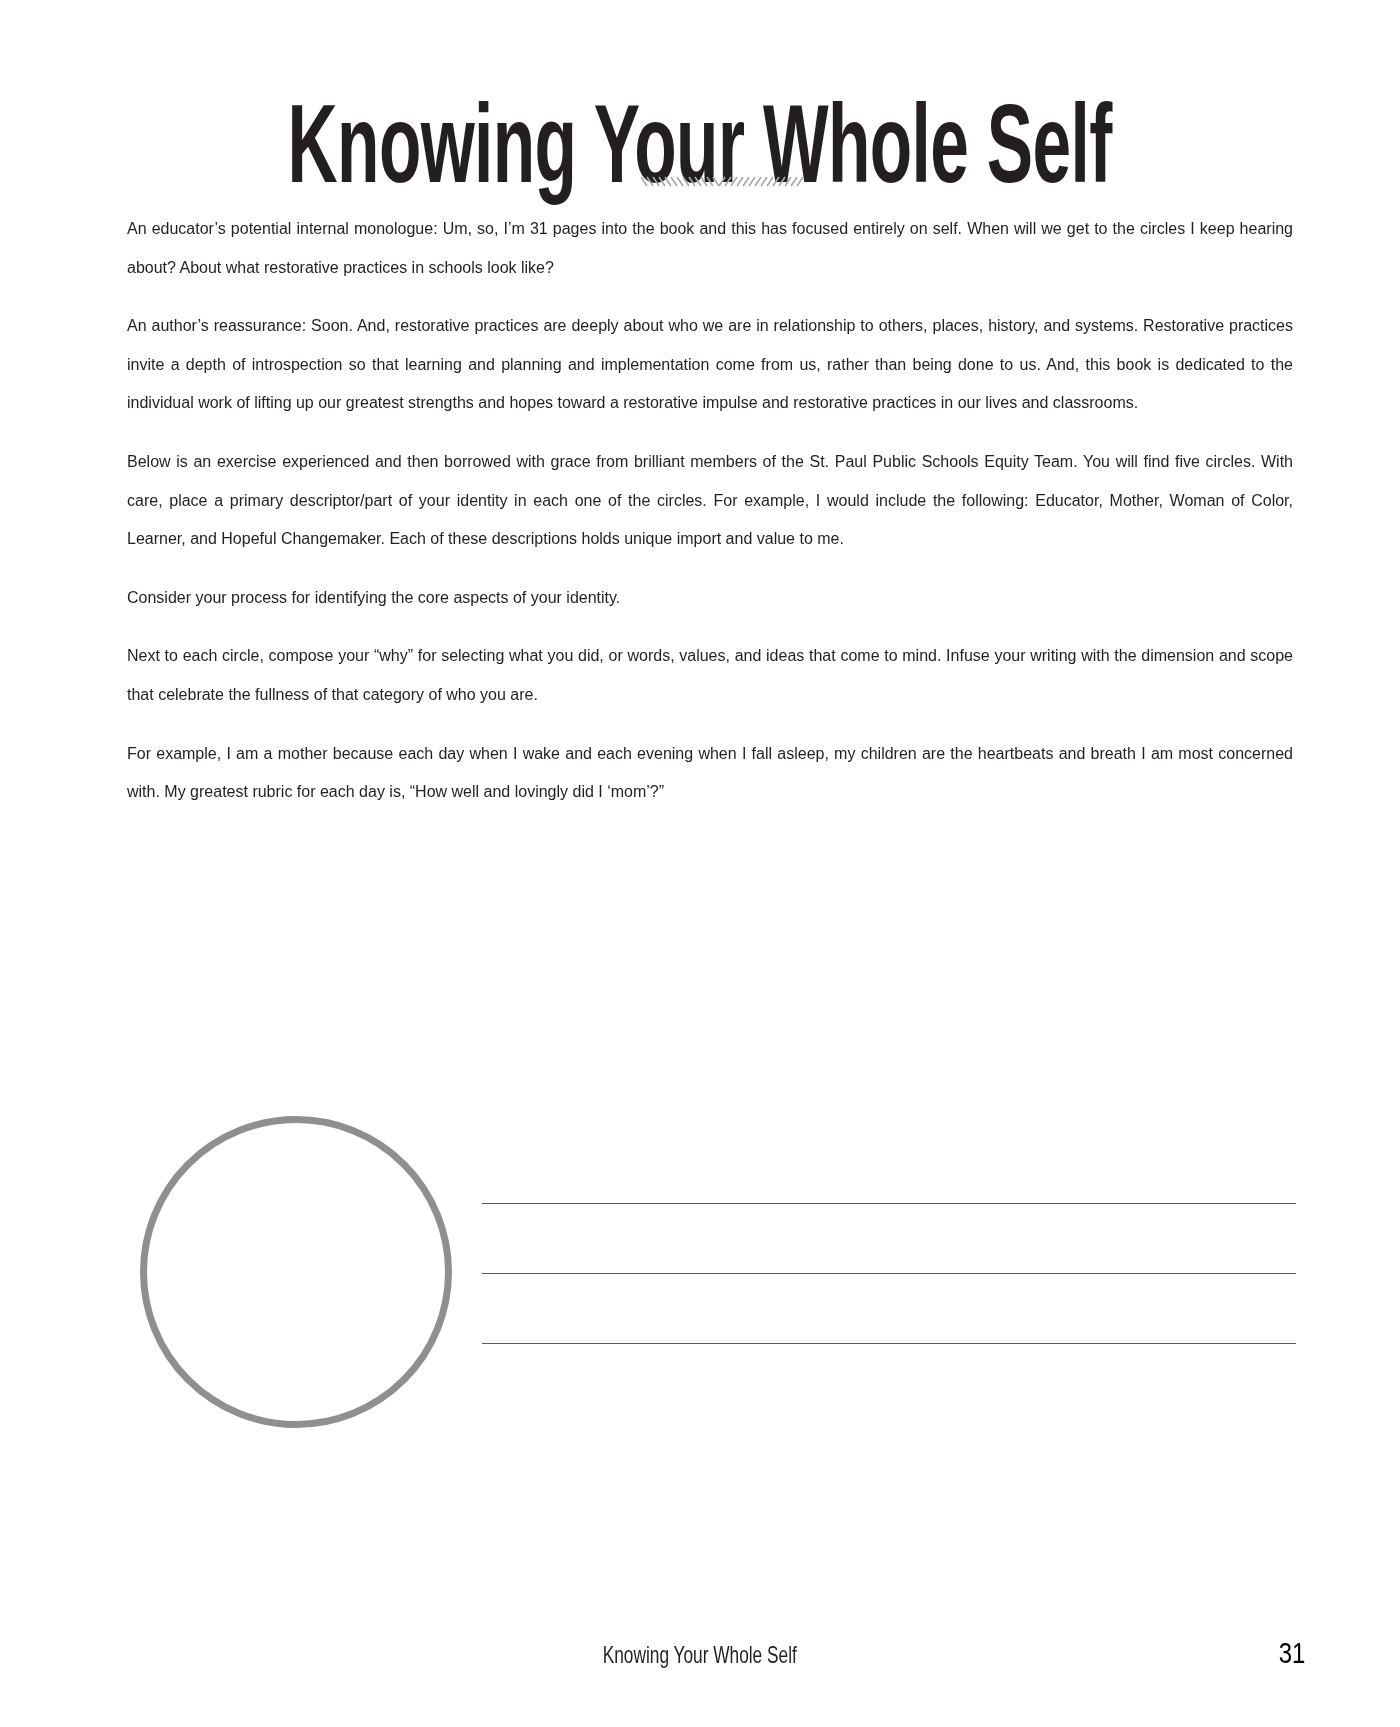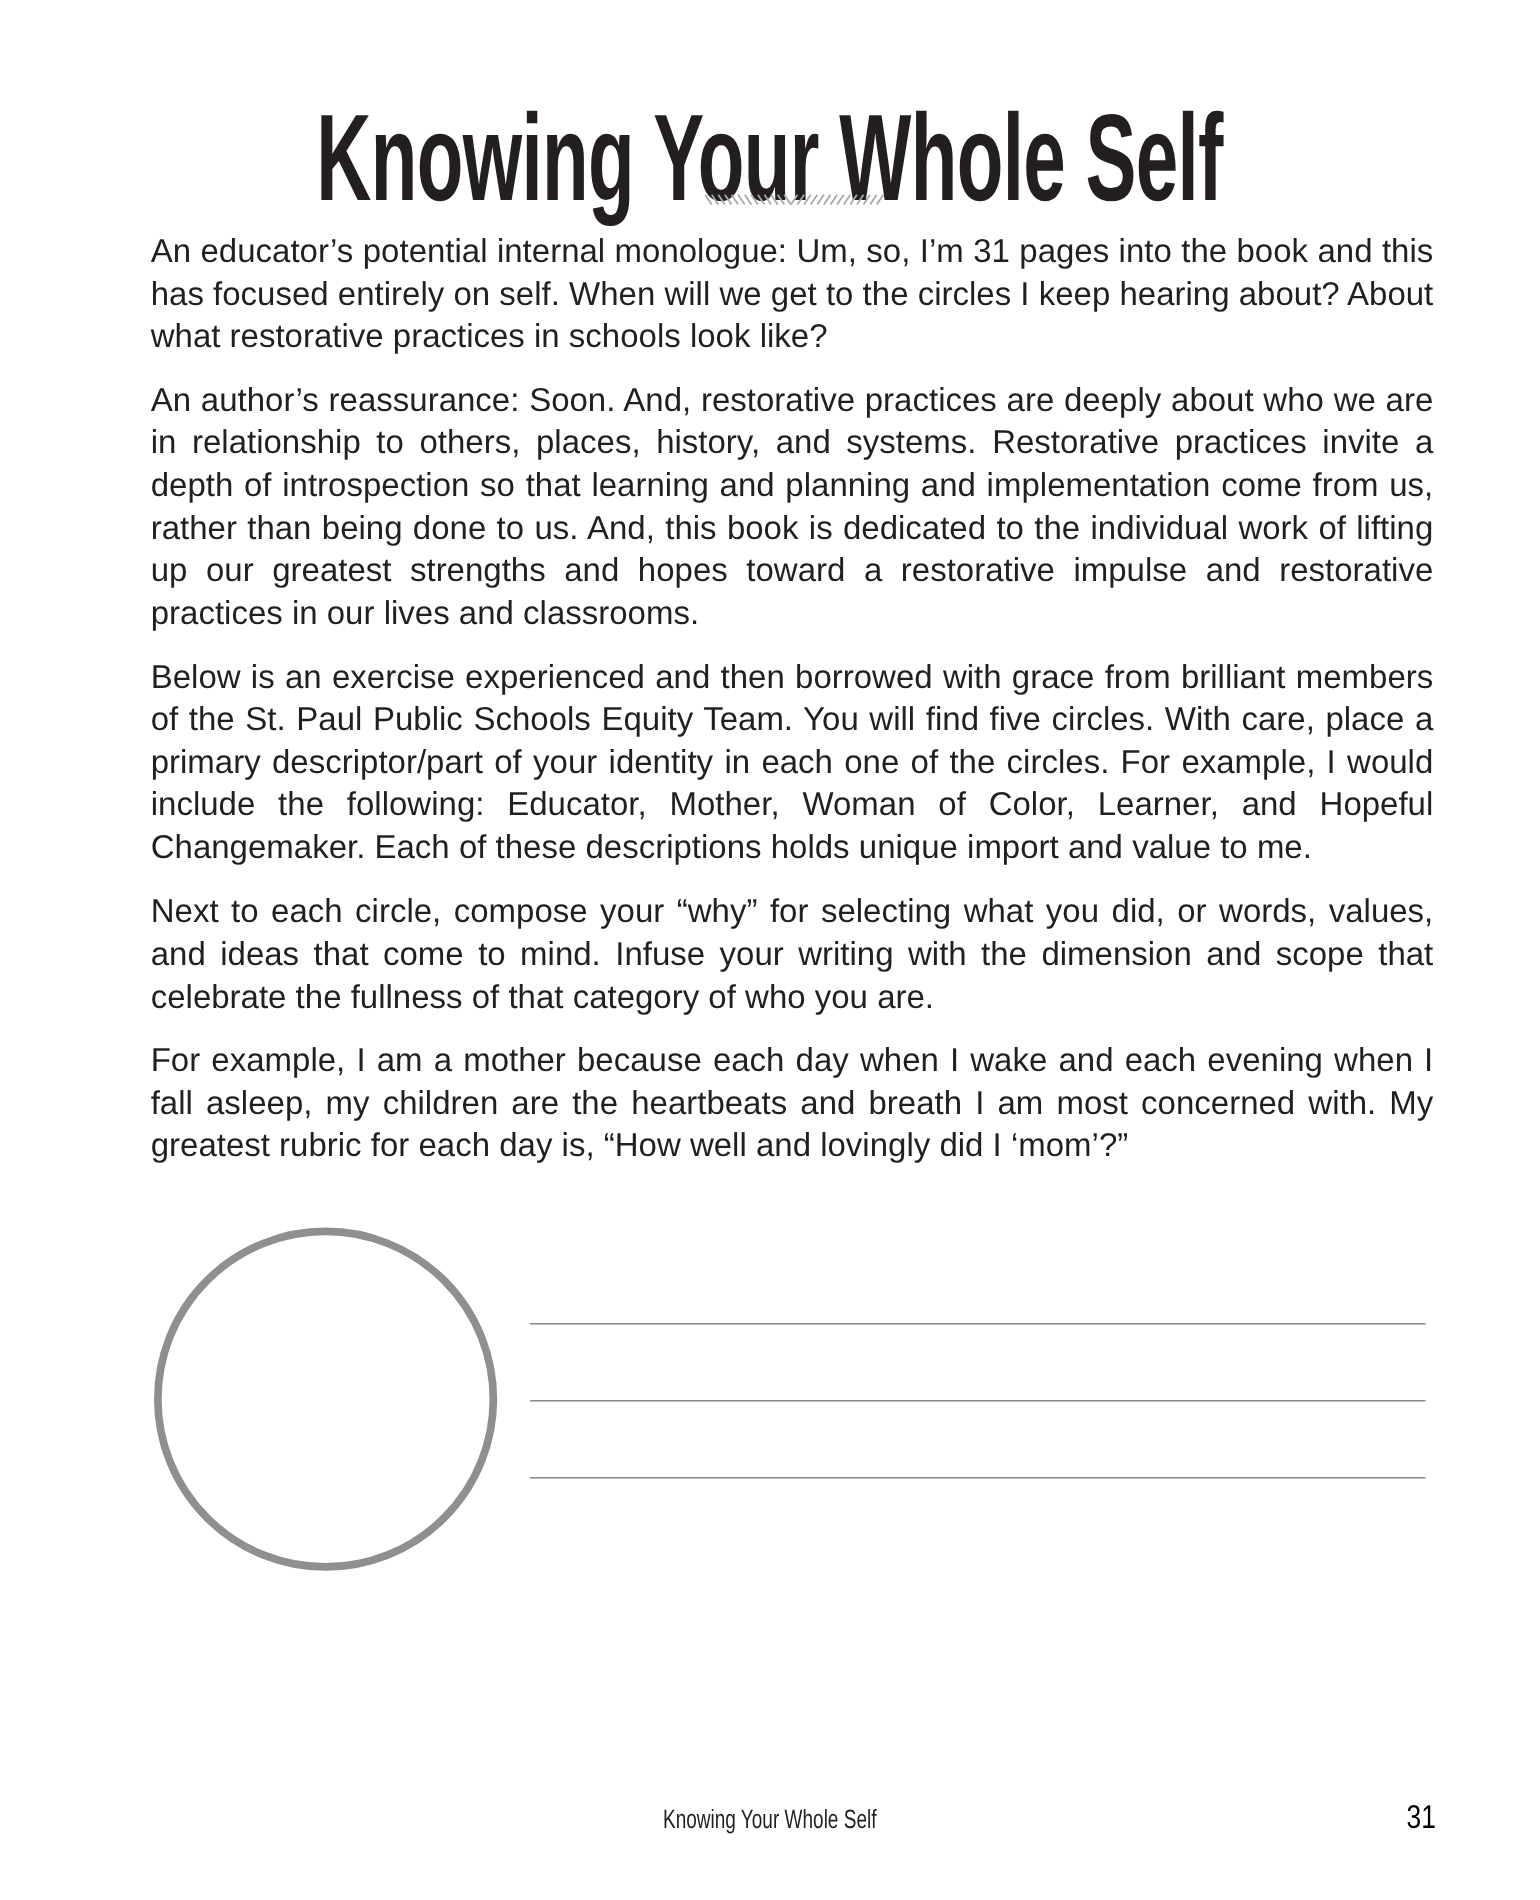--- a/index.html
+++ b/index.html
@@ -37,24 +37,24 @@
     }
     .title-ornament {
       position: absolute;
       left: 640px;
       top: 176px;
       width: 166px;
       height: 11px;
     }
     .body-text {
       position: absolute;
-      left: 137px;
+      left: 127px;
       top: 210px;
       width: 1166px;
-      font-size: 30px;
+      font-size: 16px;
       line-height: 38.6px;
       text-align: justify;
       color: #231f20;
     }
     .body-text p {
       margin: 0 0 20px 0;
     }
     .circle-exercise {
       position: absolute;
       left: 140px;
@@ -137,20 +137,21 @@
     <line x1="145" y1="10" x2="151" y2="1"></line>
     <line x1="151" y1="10" x2="157" y2="1"></line>
     <line x1="157" y1="10" x2="163" y2="1"></line>
   </g>
 </svg>
 
 <div class="body-text">
   <p>An educator’s potential internal monologue: Um, so, I’m 31 pages into the book and this has focused entirely on self. When will we get to the circles I keep hearing about? About what restorative practices in schools look like?</p>
   <p>An author’s reassurance: Soon. And, restorative practices are deeply about who we are in relationship to others, places, history, and systems. Restorative practices invite a depth of introspection so that learning and planning and implementation come from us, rather than being done to us. And, this book is dedi­cated to the individual work of lifting up our greatest strengths and hopes toward a restorative impulse and restorative practices in our lives and classrooms.</p>
   <p>Below is an exercise experienced and then borrowed with grace from brilliant members of the St. Paul Public Schools Equity Team. You will find five circles. With care, place a primary descriptor/part of your identity in each one of the circles. For example, I would include the following: Educator, Mother, Woman of Color, Learner, and Hopeful Changemaker. Each of these descriptions holds unique import and value to me.</p>
+  <p>Consider your process for identifying the core aspects of your identity.</p>
   <p>Next to each circle, compose your “why” for selecting what you did, or words, values, and ideas that come to mind. Infuse your writing with the dimension and scope that celebrate the fullness of that cate­gory of who you are.</p>
   <p>For example, I am a mother because each day when I wake and each evening when I fall asleep, my children are the heartbeats and breath I am most concerned with. My greatest rubric for each day is, “How well and lovingly did I ‘mom’?”</p>
 </div>
 
 <div class="circle-exercise"></div>
 
 <div class="write-line" style="top:1203px;"></div>
 <div class="write-line" style="top:1273px;"></div>
 <div class="write-line" style="top:1343px;"></div>
 

